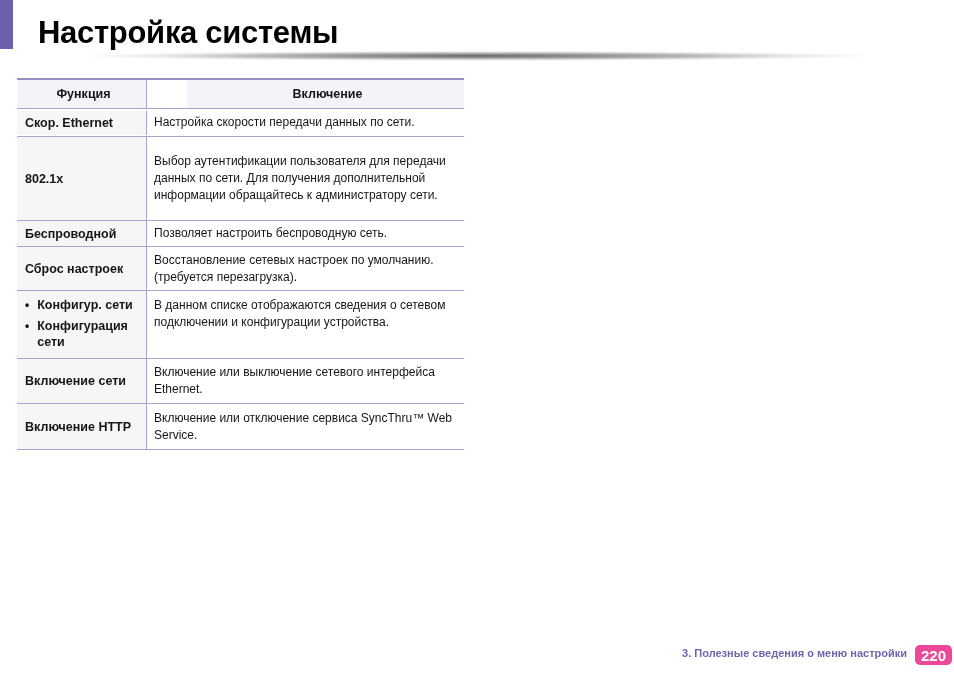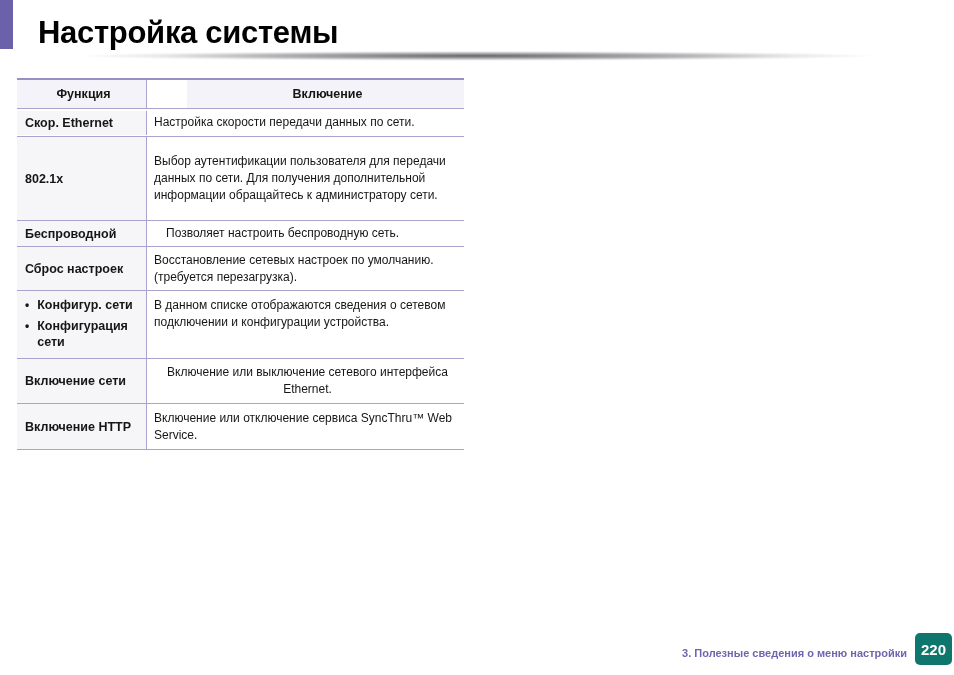--- a/index.html
+++ b/index.html
@@ -92,24 +92,24 @@
   .header-row .c1,
   .header-row .c2 {
     justify-content: center;
     text-align: center;
     font-weight: bold;
     font-size: 12.5px;
     background: #f4f3fa;
   }
   .r0 { min-height: 28px; align-items: center; }
   .r1 { min-height: 84px; }
-  .r2 { min-height: 26px; gap: 12px; }
+  .r2 { min-height: 26px; }
   .r3 { min-height: 44px; }
   .r4 { min-height: 68px; }
-  .r5 { min-height: 45px; text-align: center; }
+  .r5 { min-height: 45px; }
   .r6 { min-height: 46px; }
 
   .top-align .c1,
   .top-align .c2 {
     align-items: flex-start;
     padding-top: 6px;
   }
   .bullet-list {
     display: flex;
     flex-direction: column;
@@ -133,22 +133,22 @@
     font-size: 11px;
     font-weight: bold;
     color: #6d66ae;
     white-space: nowrap;
   }
   .footer-pagenum {
     position: absolute;
     right: 2px;
     bottom: 10px;
     width: 37px;
-    height: 32px;
-    background: #0f766e;
+    height: 20px;
+    background: #ec4899;
     border-radius: 5px;
     color: #ffffff;
     font-size: 15px;
     font-weight: bold;
     display: flex;
     align-items: center;
     justify-content: center;
   }
 </style>
 </head>

